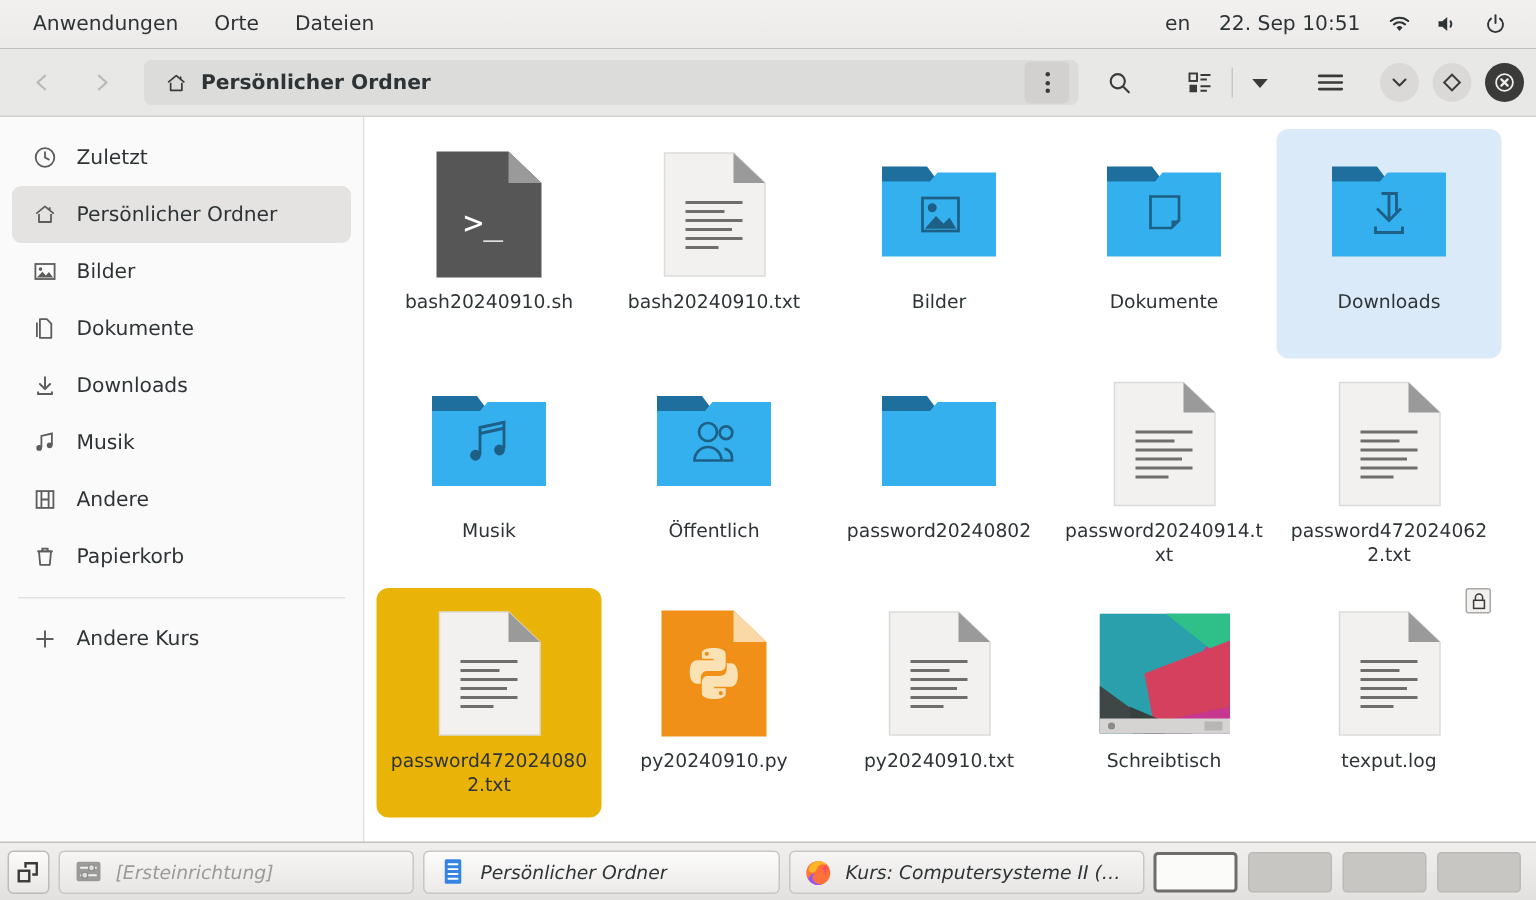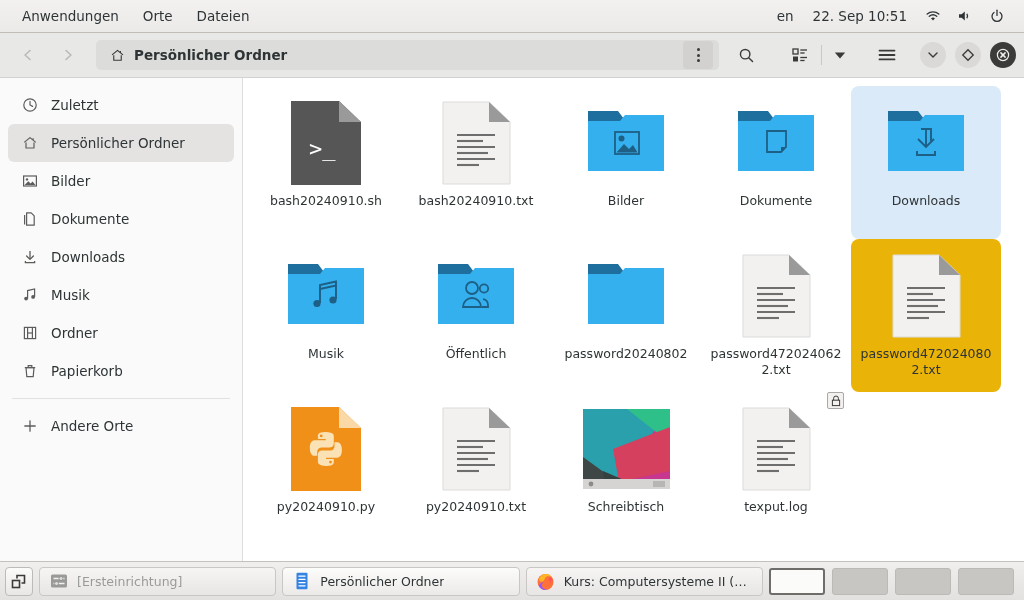--- a/index.html
+++ b/index.html
@@ -116,21 +116,21 @@
     border-radius: 6px 6px 0 0; height: 26px;
     display: flex; align-items: center; padding: 0 12px;
   }
   .statusbar span { font-size: 12.5px; color: #2e3436; white-space: nowrap; }
 
   
   .taskbar {
     position: absolute; left: 0; bottom: 0; width: 1024px; height: 39px;
     background: linear-gradient(to bottom, #f1efee, #e3e1df);
     border-top: 1px solid #c3c0bd;
-    display: flex; align-items: center; padding: 8px 5px; gap: 6px;
+    display: flex; align-items: center; padding: 8px 5px; gap: 6px; font-style: italic;
   }
   .tb-showdesk {
     width: 28px; height: 29px; border-radius: 4px;
     background: linear-gradient(to bottom,#fbfbfa,#e9e7e5); border: 1px solid #bdbab7;
     display: flex; align-items: center; justify-content: center; flex-shrink: 0;
   }
   .tb-task {
     height: 29px; border-radius: 4px; border: 1px solid #c9c6c3;
     background: linear-gradient(to bottom,#f6f5f4,#e8e6e4);
     display: flex; align-items: center; padding: 0 9px; gap: 9px;
@@ -330,21 +330,21 @@
         </div>
         <div class="side-item">
           <span class="side-ic">
             <svg width="16" height="16" viewBox="0 0 16 16">
                 <rect x="2.4" y="2.4" width="11.2" height="11.2" fill="none" stroke="currentColor" stroke-width="1.2"></rect>
                 <line x1="5.6" y1="2.4" x2="5.6" y2="13.6" stroke="currentColor" stroke-width="1.2"></line>
                 <line x1="10.4" y1="2.4" x2="10.4" y2="13.6" stroke="currentColor" stroke-width="1.2"></line>
                 <line x1="5.6" y1="8" x2="10.4" y2="8" stroke="currentColor" stroke-width="1.2"></line>
               </svg>
           </span>
-          <span class="side-lbl">Ordner</span>
+          <span class="side-lbl">Andere</span>
         </div>
         <div class="side-item">
           <span class="side-ic">
             <svg width="16" height="16" viewBox="0 0 16 16">
                 <path d="M4 4.6 h8 l-0.8 9 h-6.4 Z" fill="none" stroke="currentColor" stroke-width="1.2" stroke-linejoin="round"></path>
                 <line x1="2.8" y1="4.6" x2="13.2" y2="4.6" stroke="currentColor" stroke-width="1.2"></line>
                 <path d="M6.2 4.4 V2.7 h3.6 v1.7" fill="none" stroke="currentColor" stroke-width="1.2"></path>
               </svg>
           </span>
           <span class="side-lbl">Papierkorb</span>
@@ -352,21 +352,21 @@
 
         <div class="side-sep"></div>
 
         <div class="side-item">
           <span class="side-ic">
             <svg width="16" height="16" viewBox="0 0 16 16">
                 <line x1="8" y1="2.8" x2="8" y2="13.2" stroke="currentColor" stroke-width="1.3" stroke-linecap="round"></line>
                 <line x1="2.8" y1="8" x2="13.2" y2="8" stroke="currentColor" stroke-width="1.3" stroke-linecap="round"></line>
               </svg>
           </span>
-          <span class="side-lbl">Andere Orte</span>
+          <span class="side-lbl">Andere Kurs</span>
         </div>
       </div>
 
       <div class="content">
         <div class="grid">
 
           <div class="cell">
             <div class="thumb">
               <svg width="74" height="86" viewBox="0 0 74 86">
                 <path d="M2 1 h48 l22 21 v63 H2 Z" fill="#565656"></path>
@@ -469,20 +469,37 @@
           <div class="cell">
             <div class="thumb">
               <svg width="88" height="82" viewBox="0 0 88 82">
                 <path d="M6 9 h30 l6 8 h40 v14 H6 Z" fill="#1e6f9e"></path>
                 <path d="M6 19 h32 l5 -6 h39 v56 H6 Z" fill="#35b0ef"></path>
               </svg>
             </div>
             <div class="cap">password20240802</div>
           </div>
 
+          <div class="cell">
+            <div class="thumb">
+              <svg width="74" height="86" viewBox="0 0 74 86">
+                <path d="M4 2 h46 l21 20 v62 H4 Z" fill="#f2f1f0" stroke="#dcdbda" stroke-width="1"></path>
+                <path d="M50 2 l21 20 h-21 Z" fill="#9a9a9a"></path>
+                <g stroke="#6e6e6e" stroke-width="2.1">
+                  <line x1="18" y1="35" x2="56" y2="35"></line>
+                    <line x1="18" y1="41" x2="44" y2="41"></line>
+                  <line x1="18" y1="47" x2="56" y2="47"></line>
+                    <line x1="18" y1="53" x2="49" y2="53"></line>
+                  <line x1="18" y1="59" x2="56" y2="59"></line>
+                    <line x1="18" y1="65" x2="40" y2="65"></line>
+                </g>
+              </svg>
+            </div>
+            <div class="cap">password20240914.txt</div>
+          </div>
 
           <div class="cell">
             <div class="thumb">
               <svg width="74" height="86" viewBox="0 0 74 86">
                 <path d="M4 2 h46 l21 20 v62 H4 Z" fill="#f2f1f0" stroke="#dcdbda" stroke-width="1"></path>
                 <path d="M50 2 l21 20 h-21 Z" fill="#9a9a9a"></path>
                 <g stroke="#6e6e6e" stroke-width="2.1">
                   <line x1="18" y1="35" x2="56" y2="35"></line>
                     <line x1="18" y1="41" x2="44" y2="41"></line>
                   <line x1="18" y1="47" x2="56" y2="47"></line>

